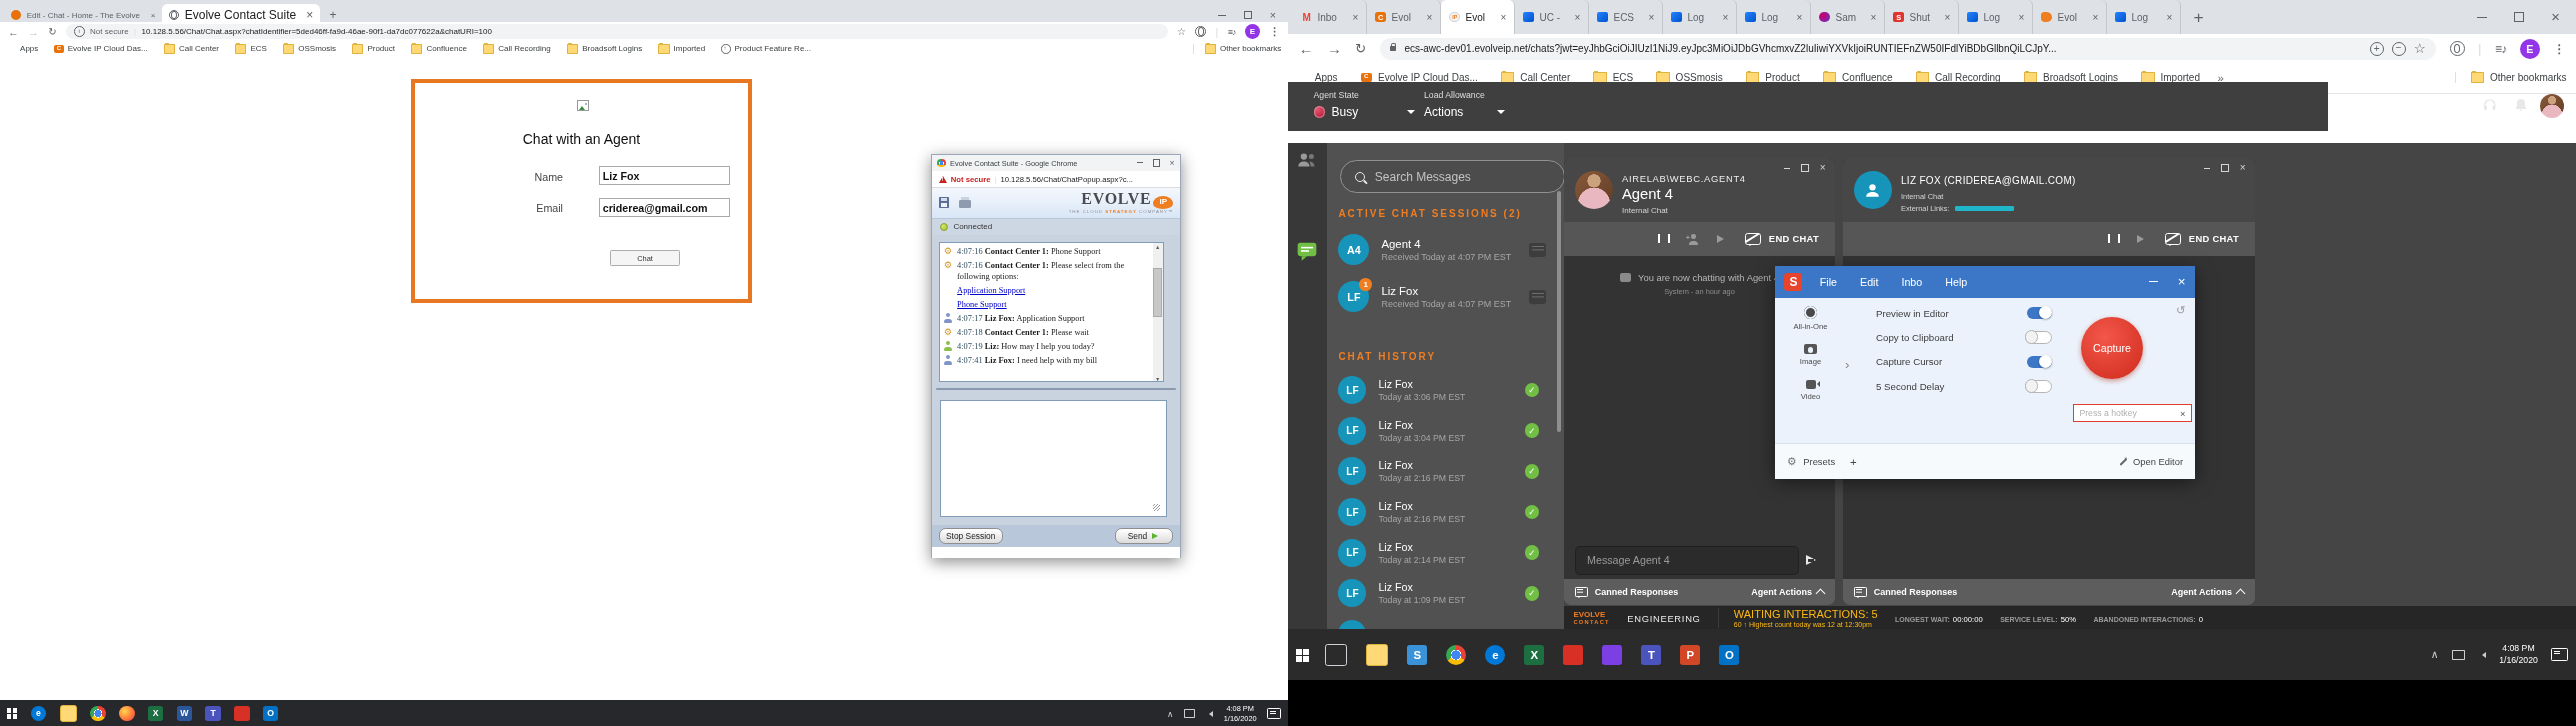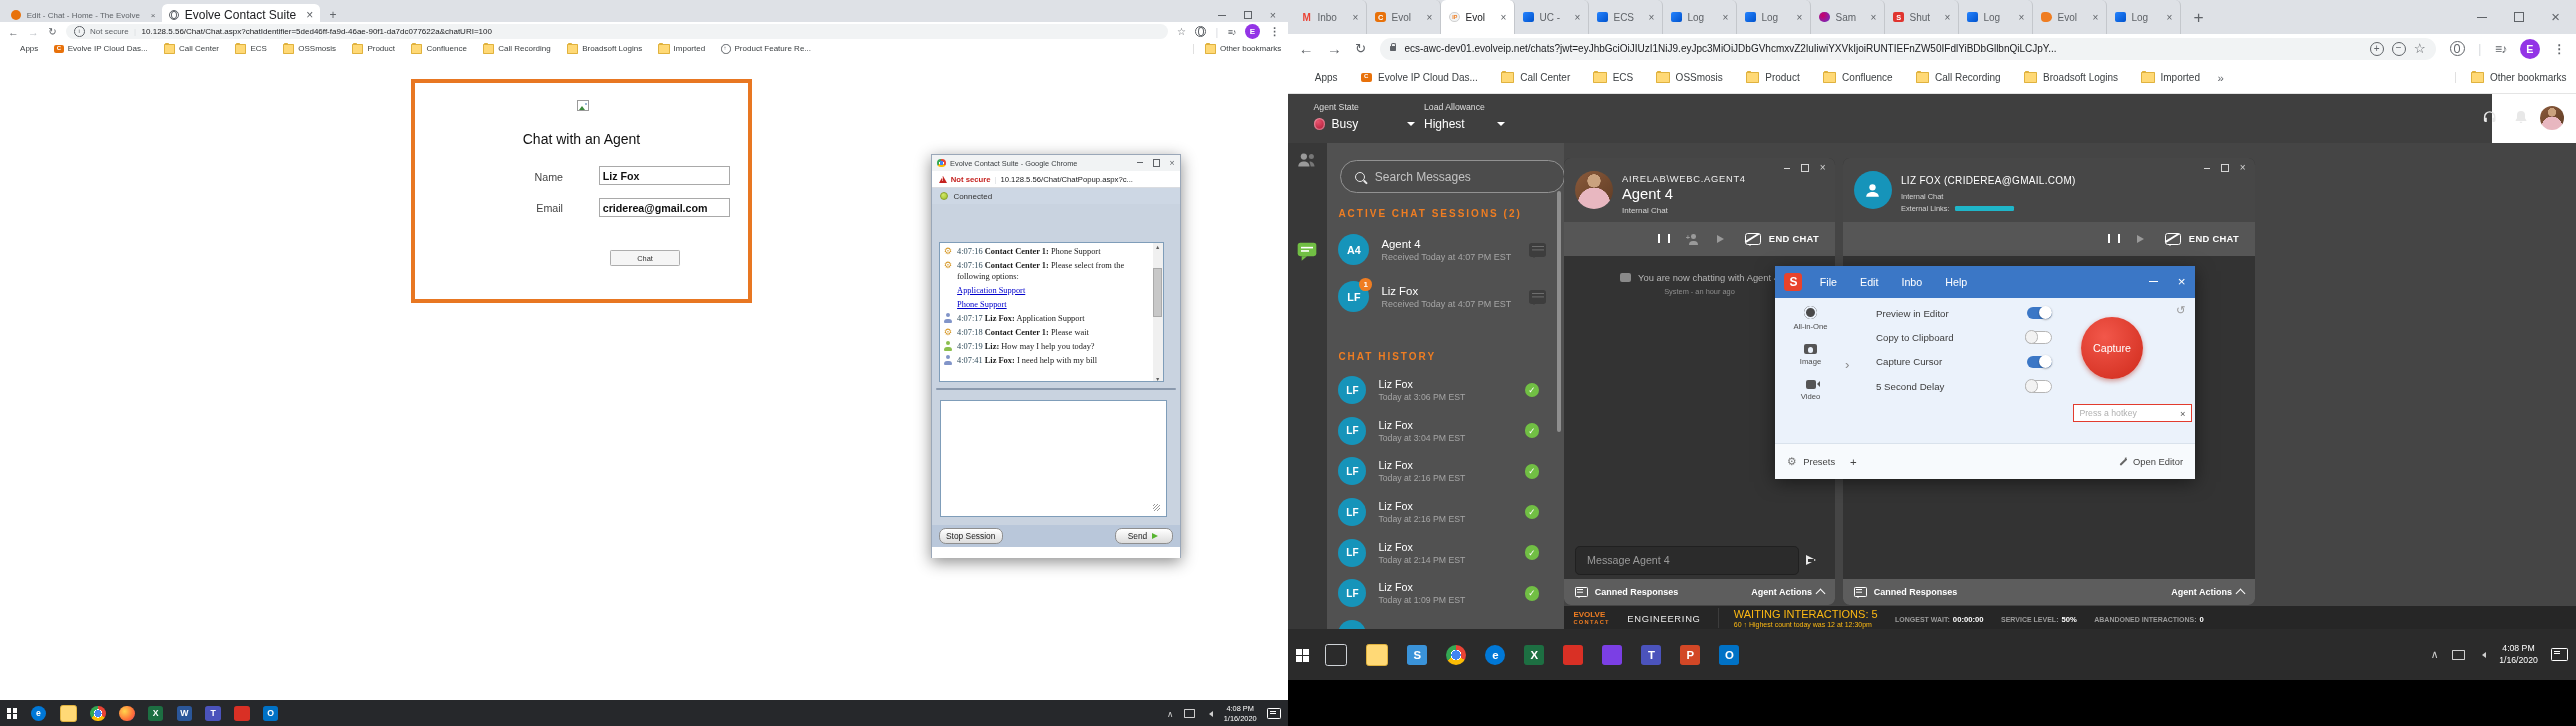--- a/index.html
+++ b/index.html
@@ -197,21 +197,21 @@
   .gear-g{color:#777;font-size:10.7px}
   .undoico{color:#9a9a9a;font-size:11.4px}
   .pencil{display:inline-block;width:8.7px;height:2px;background:#666;transform:rotate(-45deg);border-radius:0.7px;position:relative;margin-right:5.4px}
   .pencil::after{content:"";position:absolute;right:-2.7px;top:-0.7px;border:1.7px solid transparent;border-left:2.7px solid #666}
 
   
   .statusbar{background:#262626;color:#fff;display:flex;align-items:center}
   .sb-brand{color:#ef7d22;line-height:1.05;font-weight:bold}
   .yellow{color:#fdb913}
   .sb-label{color:#9b9b9b;font-size:7px;font-weight:bold}
-  .sb-val{color:#fff;font-size:7.7px;font-weight:bold}
+  .sb-val{color:#fff;font-size:7.7px;font-weight:normal}
 
   
   .hb-ico{display:flex;align-items:center;justify-content:center}
 </style>
 </head>
 <body>
 
 <div class="mon" id="lm" style="left:0;width:1288px;background:#fff">
 
   <div class="tabstrip abs flex" style="left:0;top:0;width:1288px;height:30px">
@@ -341,20 +341,28 @@
           <span class="wx" style="font-size:8.7px">×</span>
         </span>
       </div>
       <div class="purl" style="height:16px;padding:0 6.7px;font-size:7.7px">
         <span class="warn-tri"></span>
         <span style="color:#c5221f;font-weight:bold">Not secure</span>
         <span style="color:#dadce0">|</span>
         <span style="color:#202124">10.128.5.56/Chat/ChatPopup.aspx?c...</span>
       </div>
 
+      <div class="phead" style="height:29.5px;padding:0 6.7px">
+        <span class="floppy"></span>
+        <span class="printer" style="margin-left:9.4px"></span>
+        <div class="evlogo" style="margin-left:auto">
+          <span class="ev">EVOLVE</span><span class="evcloud">IP</span>
+          <div class="evtag"><span>THE CLOUD </span><b>STRATEGY</b><span> COMPANY™</span></div>
+        </div>
+      </div>
       <div class="flex" style="height:16px;padding:0 8px;gap:5.4px;background:#cdd7e4;font-size:8px;color:#333">
         <span class="conn-dot"></span>
         <span>Connected</span>
       </div>
 
       <div class="chatlog abs" style="left:6.7px;top:87px;width:223px;height:138px">
         <div style="padding:2.7px 4px;font-size:8.4px">
 
             <div class="pm">
               <span class="pm-icon gear"></span>
@@ -657,30 +665,30 @@
             <span>Imported</span>
           </div>
         </div>
       <span style="margin-left:17.4px;color:#5f6368;font-size:11.4px">»</span>
       <div class="bm" style="margin-left:auto;border-left:0.7px solid #e0e0e0;padding-left:14.8px;gap:6px">
         <span class="bm-icon folder" style="width:11.4px;height:9.4px"></span>
         <span>Other bookmarks</span>
       </div>
     </div>
 
-    <div class="ecsbar abs" style="left:0;top:94px;width:1204px;height:49px">
+    <div class="ecsbar abs" style="left:0;top:82px;width:1040px;height:49px">
       <div class="abs ddlabel" style="left:25.5px;top:8px">Agent State</div>
       <div class="abs ddvalue" style="left:25.5px;top:23px;width:101px">
         <span class="busydot"></span>
         <span>Busy</span>
         <span class="caret" style="margin-left:auto"></span>
       </div>
       <div class="abs ddlabel" style="left:136px;top:8px">Load Allowance</div>
       <div class="abs ddvalue" style="left:136px;top:23px;width:81px">
-        <span>Highest</span>
+        <span>Actions</span>
         <span class="caret" style="margin-left:auto"></span>
       </div>
       <span class="hb-ico abs" style="left:1193px;top:14.8px">
         <svg width="17.4" height="17.4" viewBox="0 0 24 24">
             <path d="M12 3a8 8 0 0 0-8 8v5a2 2 0 0 0 2 2h2v-6H6v-1a6 6 0 0 1 12 0v1h-2v6h2a2 2 0 0 0 2-2v-5a8 8 0 0 0-8-8z" fill="#e8e8e8"></path>
           </svg>
       </span>
       <span class="hb-ico abs" style="left:1225px;top:14.8px">
         <svg width="16" height="17.4" viewBox="0 0 24 24">
             <path d="M12 2a6 6 0 0 0-6 6v5l-2 3v1h16v-1l-2-3V8a6 6 0 0 0-6-6zm-2 16a2 2 0 0 0 4 0z" fill="#e8e8e8"></path>

